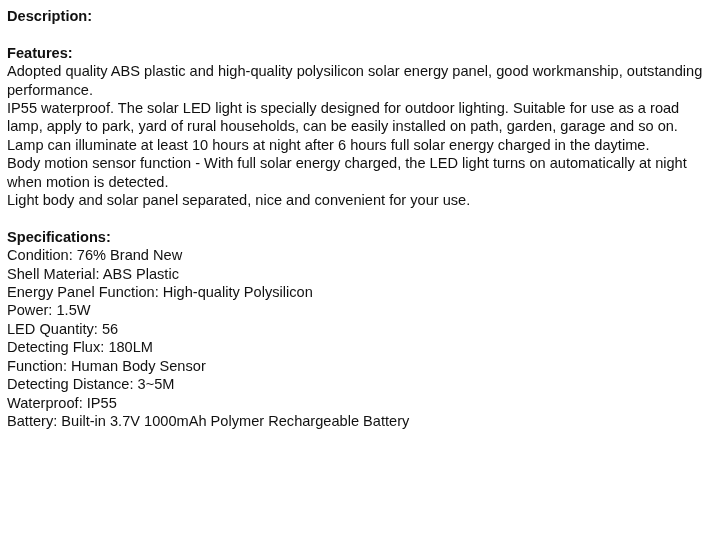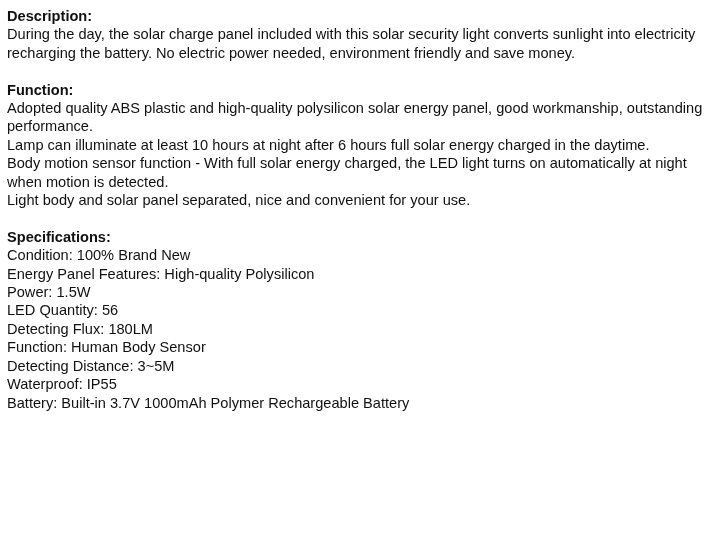--- a/index.html
+++ b/index.html
@@ -32,35 +32,36 @@
       white-space: pre-wrap;
     }
   </style>
 </head>
 <body>
 
 <div class="page">
 
   <div class="section">
     <span class="heading">Description:</span>
-    <span class="line">During the day, the solar charge panel included with this solar security light converts sunlight into electricity recharging the battery. No electric power needed, environment friendly and save money.</span>
   </div>
 
   <div class="section">
-    <span class="heading">Function:</span>
+    <span class="heading">Features:</span>
     <span class="line">Adopted quality ABS plastic and high-quality polysilicon solar energy panel, good workmanship, outstanding performance.</span>
+    <span class="line">IP55 waterproof. The solar LED light is specially designed for outdoor lighting. Suitable for use as a road lamp, apply to park, yard of rural households, can be easily installed on path, garden, garage and so on.</span>
     <span class="line">Lamp can illuminate at least 10 hours at night after 6 hours full solar energy charged in the daytime.</span>
     <span class="line">Body motion sensor function - With full solar energy charged, the LED light turns on automatically at night when motion is detected.</span>
     <span class="line">Light body and solar panel separated, nice and convenient for your use.</span>
   </div>
 
   <div class="section">
     <span class="heading">Specifications:</span>
-    <span class="line">Condition: 100% Brand New</span>
-    <span class="line">Energy Panel Features: High-quality Polysilicon</span>
+    <span class="line">Condition: 76% Brand New</span>
+    <span class="line">Shell Material: ABS Plastic</span>
+    <span class="line">Energy Panel Function: High-quality Polysilicon</span>
     <span class="line">Power: 1.5W</span>
     <span class="line">LED Quantity: 56</span>
     <span class="line">Detecting Flux: 180LM</span>
     <span class="line">Function: Human Body Sensor</span>
     <span class="line">Detecting Distance: 3~5M</span>
     <span class="line">Waterproof: IP55</span>
     <span class="line">Battery: Built-in 3.7V 1000mAh Polymer Rechargeable Battery</span>
   </div>
 
 </div>

